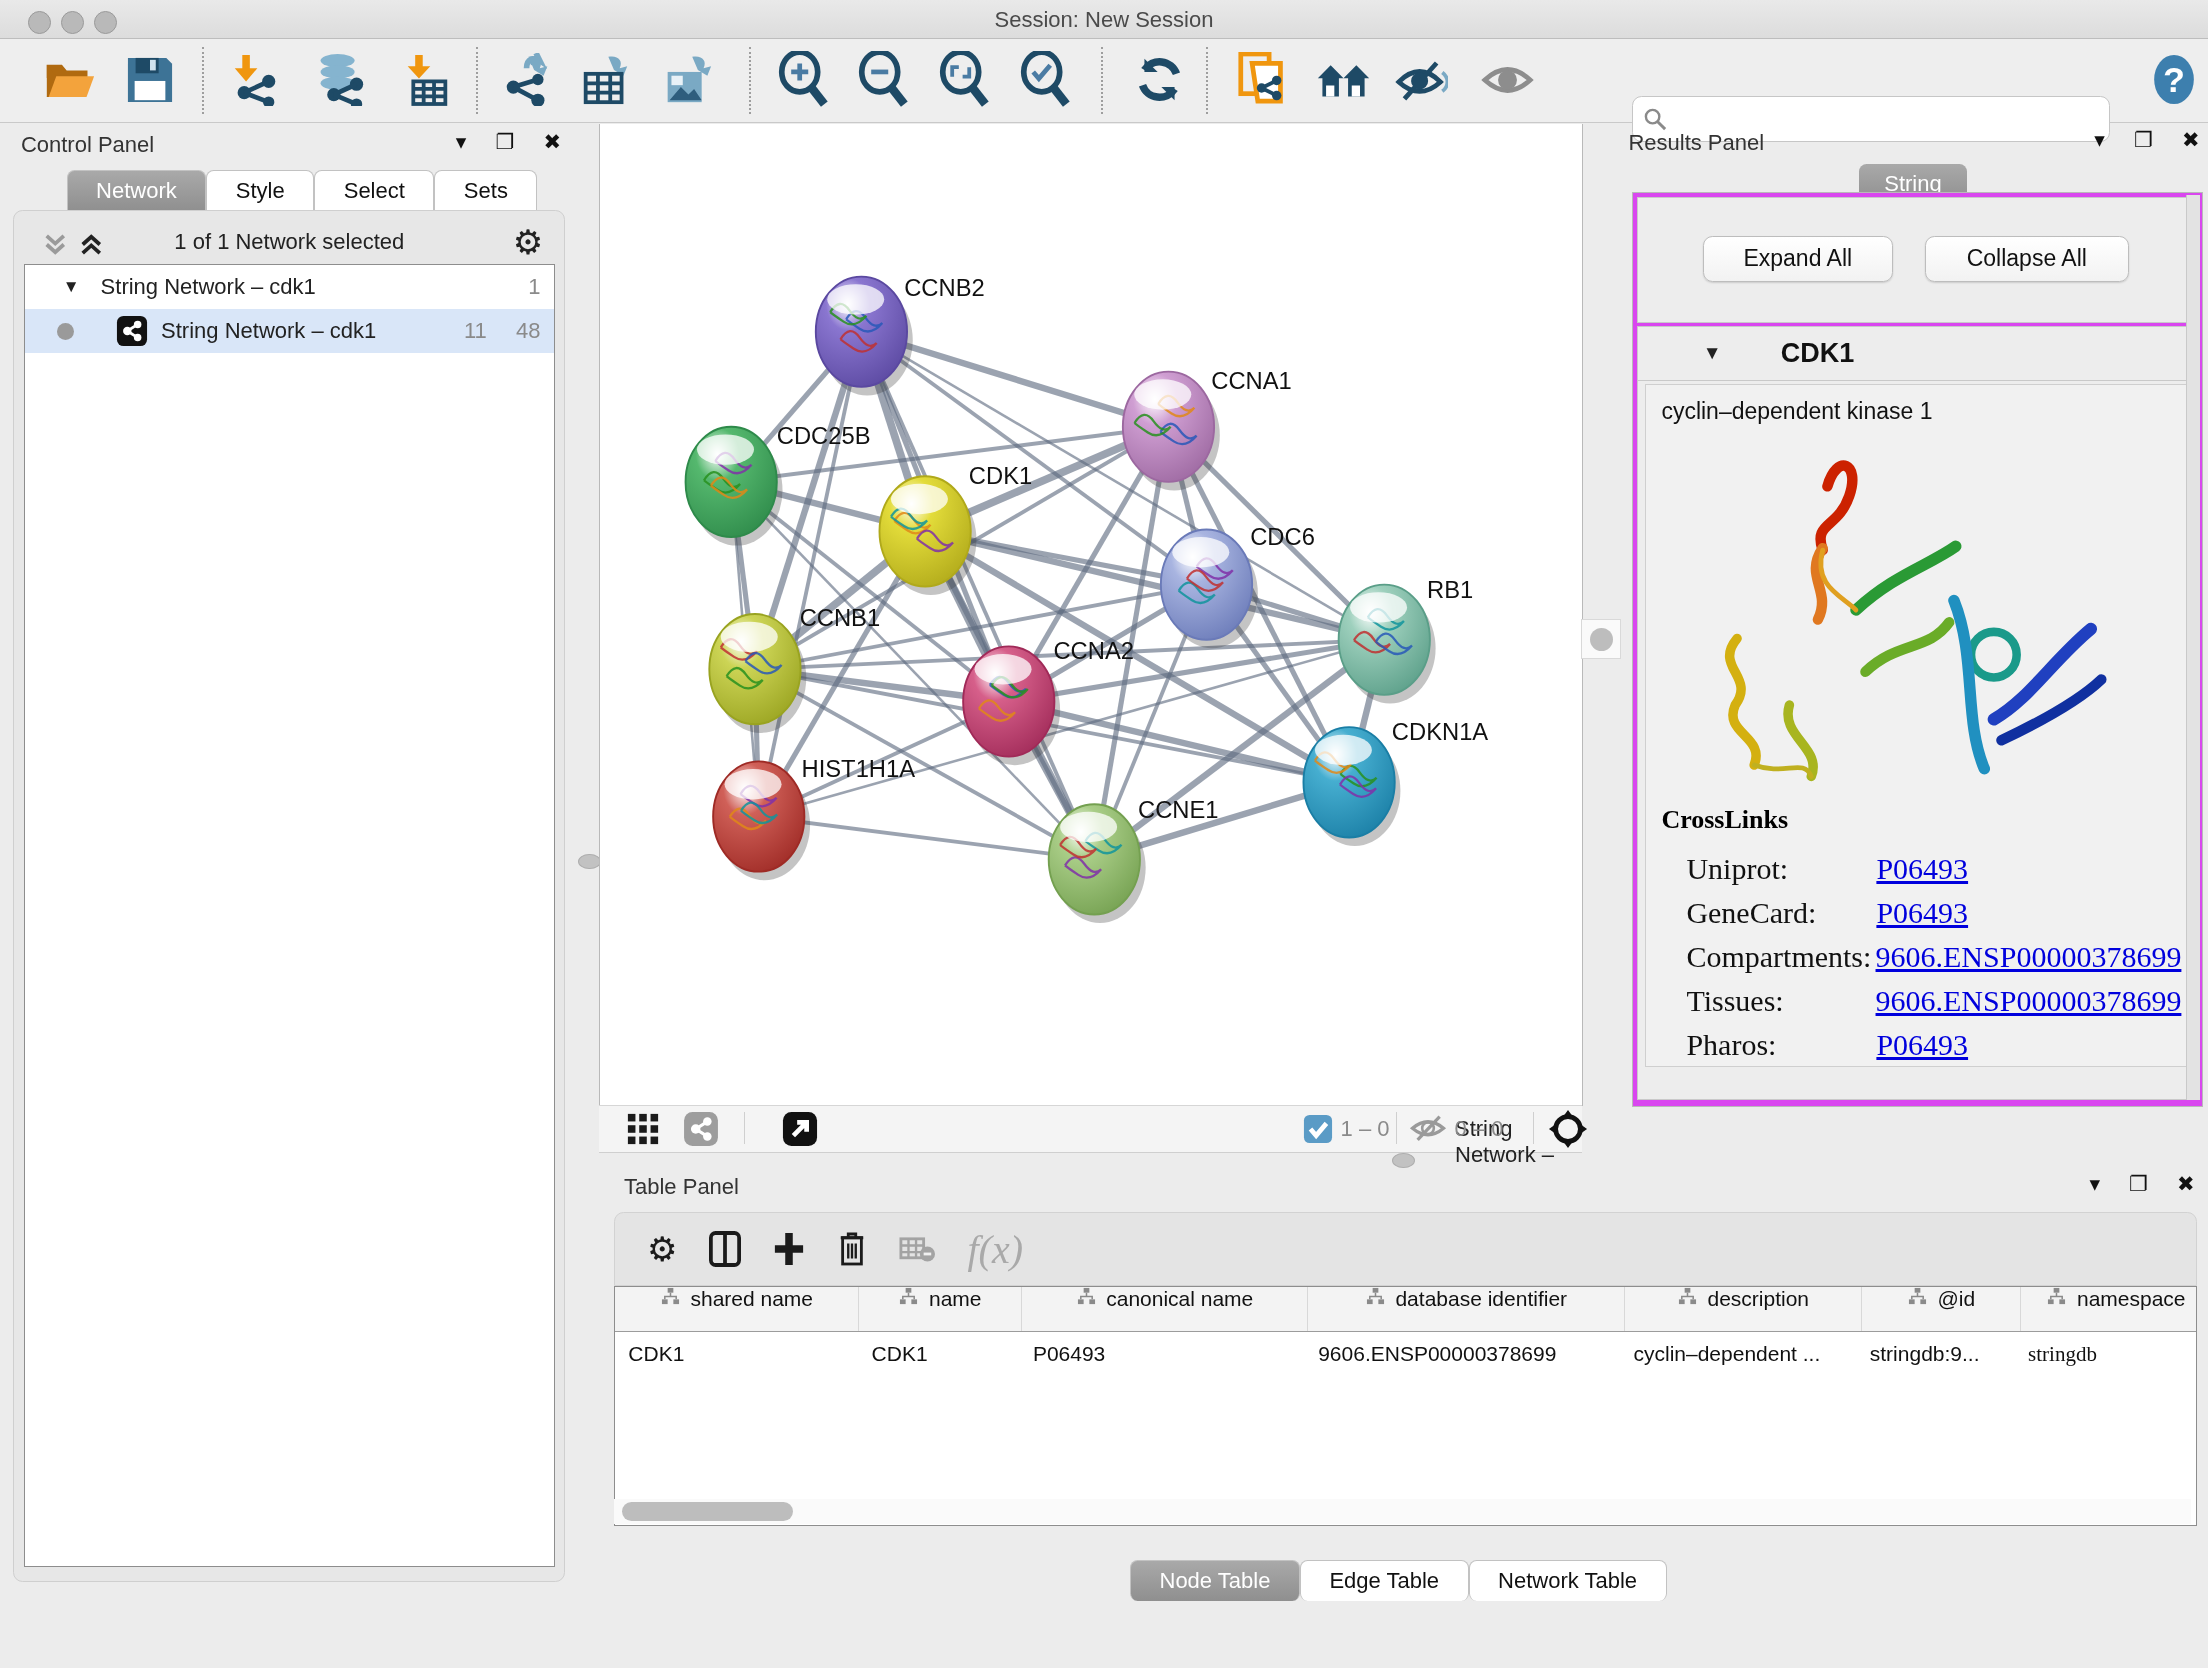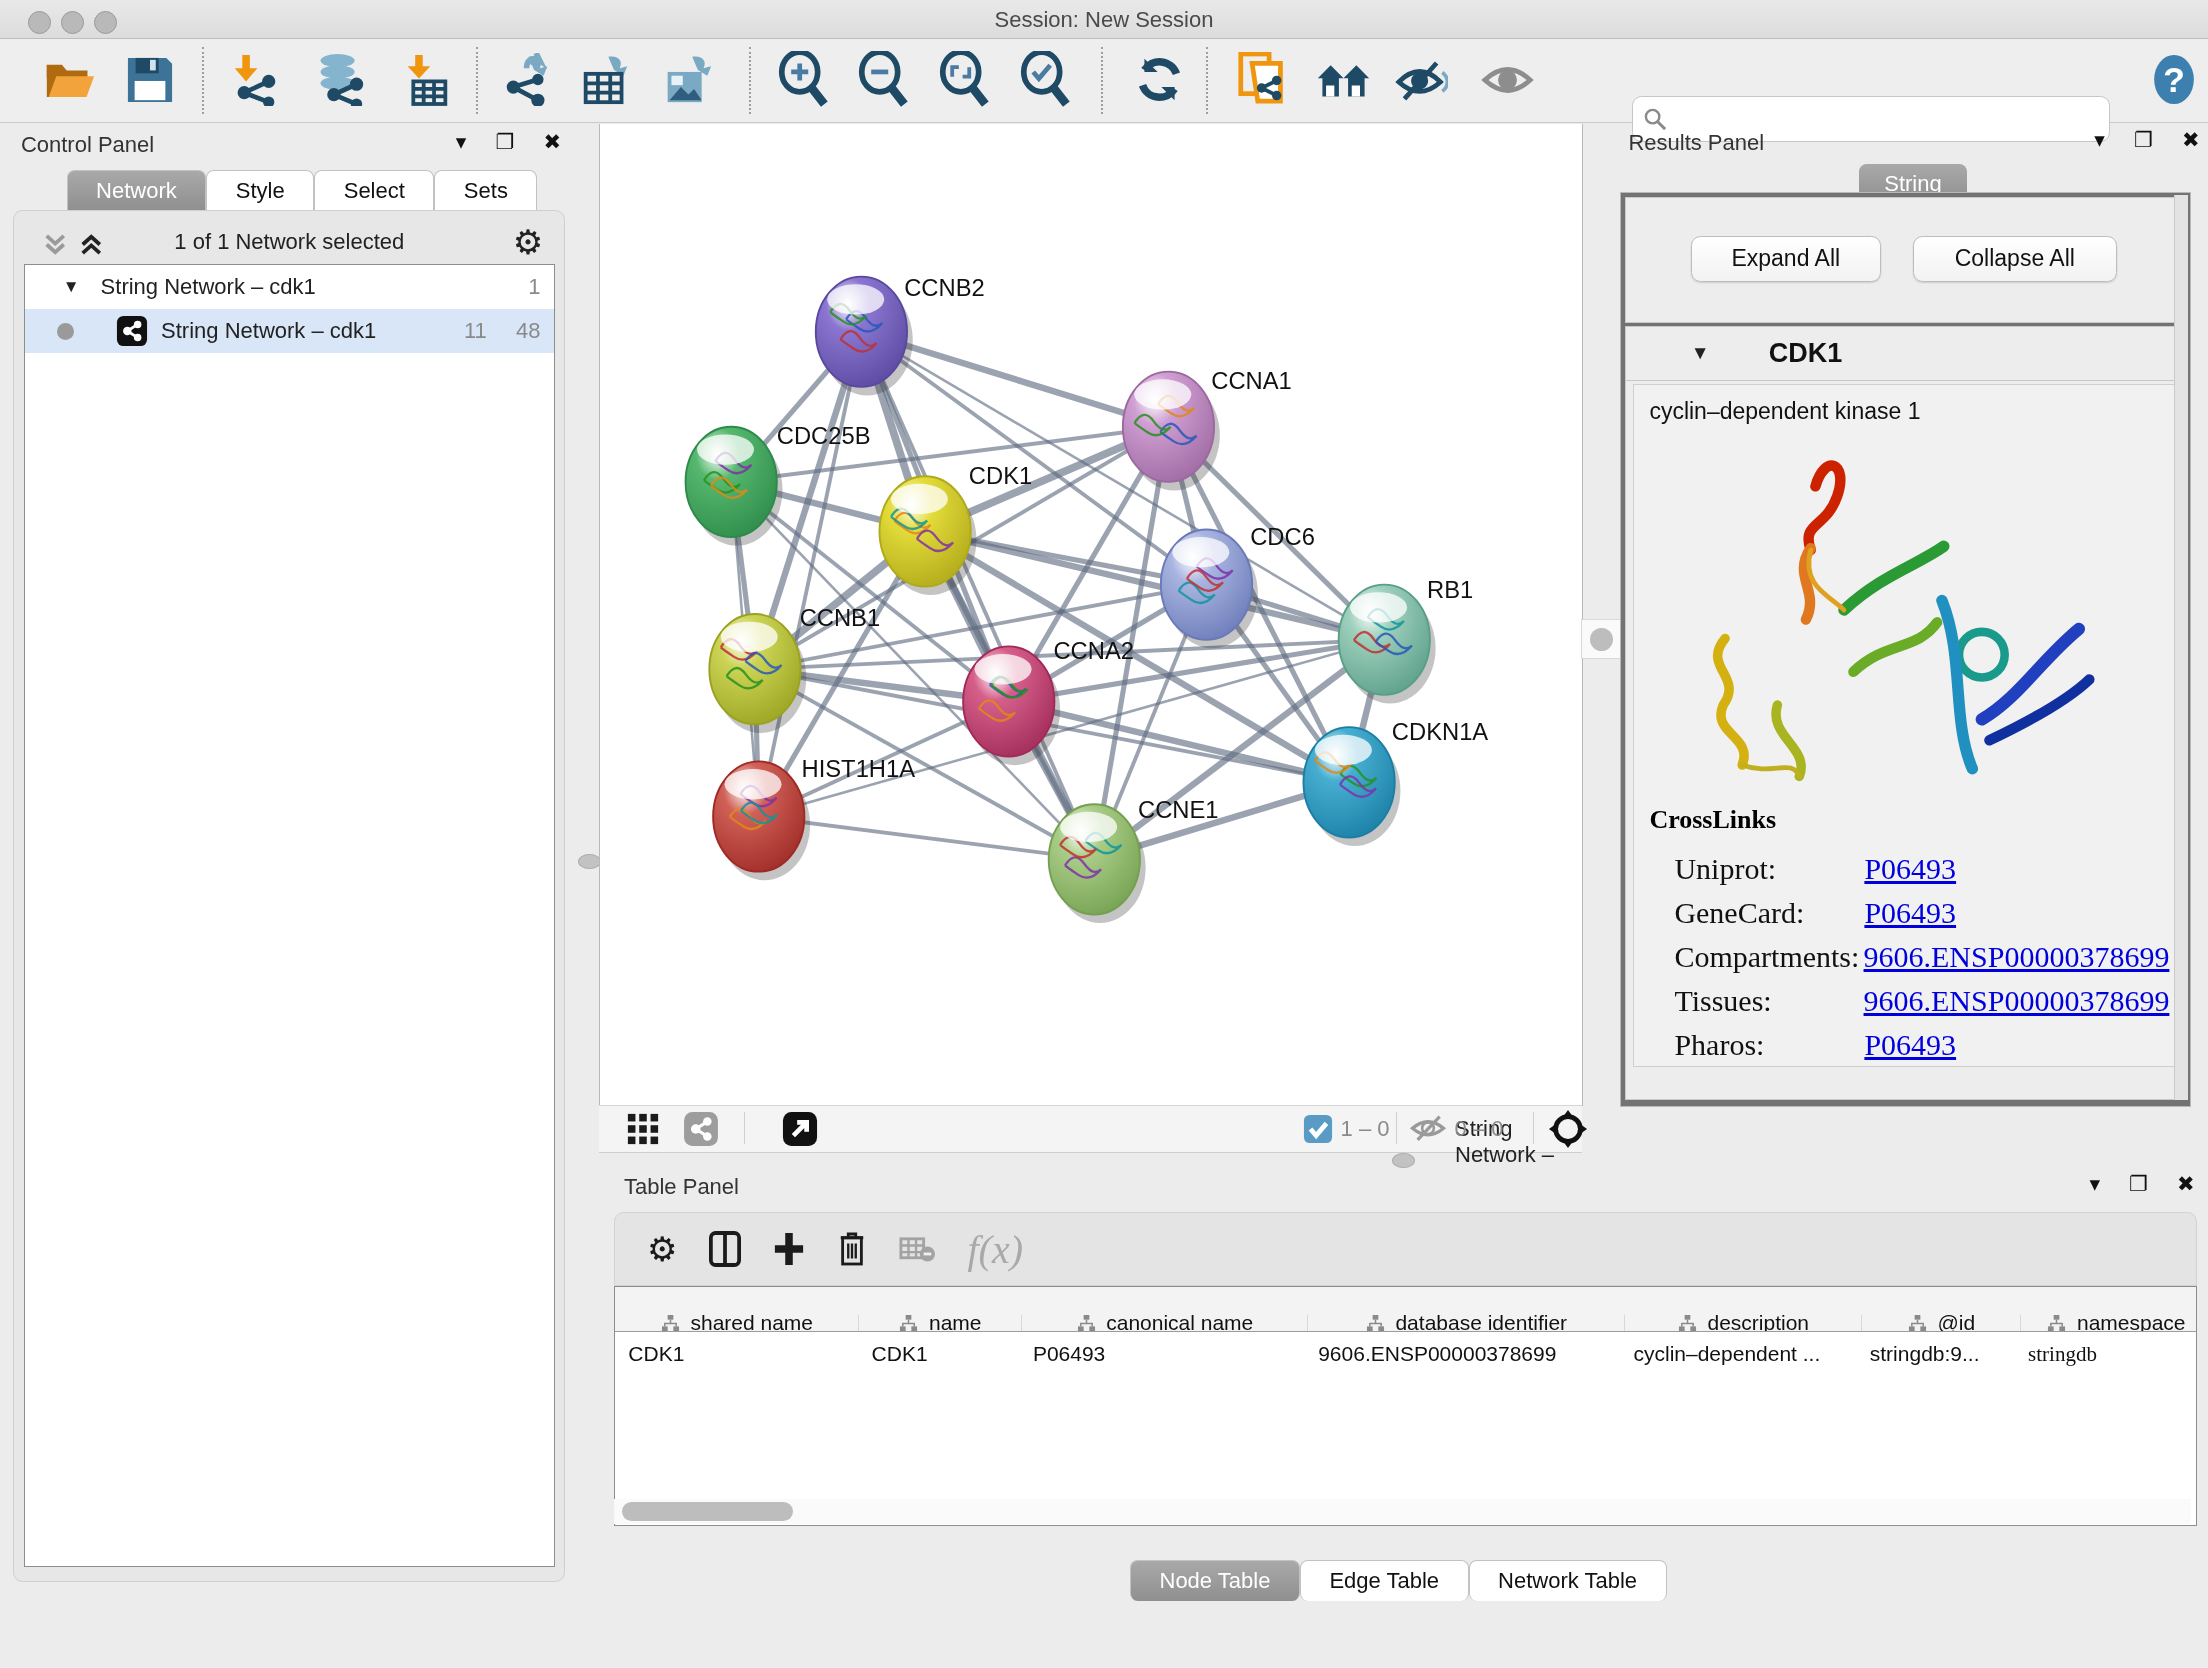--- a/index.html
+++ b/index.html
@@ -55,21 +55,21 @@
   .splitter-dot{position:absolute;width:21px;height:13.3px;border-radius:50%;
     background:#c2c2c2;border:1px solid #aeaeae;}
   .split-sq{position:absolute;left:1581px;top:619px;width:38px;height:38px;background:#fafafa;
     border:1px solid #d9d9d9;display:flex;align-items:center;justify-content:center;}
   .split-sq .dot{width:23px;height:23px;border-radius:50%;background:#bdbdbd;}
   
   .results{position:absolute;left:1617px;top:124px;width:592px;height:1044px;}
   .res-tab{position:absolute;left:0;right:0;top:40px;text-align:center;}
   .res-tab span{display:inline-block;background:linear-gradient(#a9a9a9,#8f8f8f);color:#fff;
     font-size:22px;padding:6.7px 25px;border-radius:7.6px;}
-  .res-outer{position:absolute;left:3px;top:68px;width:569px;height:913px;background:#737373;
+  .res-outer{position:absolute;left:15px;top:68px;width:569px;height:913px;background:#d946ef;
     border:1.9px solid #b9b9b9;}
   .res-sec1{position:absolute;left:3.8px;top:3.8px;width:557px;height:124px;background:#ededed;
     border:1px solid #c9c9c9;}
   .btn{background:linear-gradient(#ffffff,#f2f2f2);border:1px solid #bdbdbd;border-radius:9.5px;
     font-size:23px;color:#111;padding:8.6px 0;text-align:center;box-shadow:0 1px 1.9px rgba(0,0,0,.15);}
   .res-sec2{position:absolute;left:3.8px;top:133px;width:557px;height:772px;background:#ededed;
     border:1px solid #c9c9c9;}
   .res-hd{position:absolute;left:0;top:0;width:100%;height:53px;border-bottom:1px solid #c9c9c9;}
   .res-name{position:absolute;left:143px;top:11.4px;font-size:27px;font-weight:bold;color:#111;}
   .res-body{position:absolute;left:7.6px;top:57px;width:540px;height:681px;background:#f1f1f1;
@@ -86,22 +86,22 @@
   
   .table-panel{position:absolute;left:599px;top:1168px;width:1609px;height:425px;background:#ececec;}
   .tp-head{position:absolute;left:25px;top:5.7px;}
   .tp-ctls{position:absolute;right:13.3px;top:3.8px;}
   .tp-toolbar{position:absolute;left:15px;top:44px;width:1581px;height:72px;background:#e4e4e4;
     border:1px solid #d2d2d2;border-radius:9.5px 9.5px 0 0;display:flex;align-items:center;}
   .tpi{margin-left:32px;display:flex;align-items:center;}
   .table-wrap{position:absolute;left:15px;top:118px;width:1581px;height:238px;background:#fff;
     border:1.9px solid #8d8d8d;overflow:hidden;}
   .thead{display:flex;height:44px;background:#f3f3f3;border-bottom:1.9px solid #9c9c9c;}
-  .th{display:flex;align-items:center;justify-content:center;font-size:21px;color:#111;
-    border-right:1px solid #d8d8d8;overflow:hidden;white-space:nowrap;flex:0 0 auto;margin-top:28px;}
+  .th{display:flex;align-items:flex-start;justify-content:center;font-size:21px;color:#111;
+    border-right:1px solid #d8d8d8;overflow:hidden;white-space:nowrap;flex:0 0 auto;}
   .th svg{margin-right:9.5px;flex:0 0 auto;}
   .tdrow{display:flex;height:44px;}
   .td{font-size:21px;color:#111;padding-left:13.3px;display:flex;align-items:center;
     overflow:hidden;white-space:nowrap;flex:0 0 auto;}
   .hscroll{position:absolute;left:15px;top:331px;width:1577px;height:25px;background:#fafafa;}
   .hthumb{position:absolute;left:7.6px;top:2.9px;width:171px;height:19px;background:#bdbdbd;border-radius:9.5px;}
   .bottom-tabs{position:absolute;left:531px;top:392px;display:flex;}
   
   .statusbar{position:absolute;left:0;top:1593px;width:2208px;height:75px;background:#ececec;
     border-top:1px solid #c6c6c6;}

